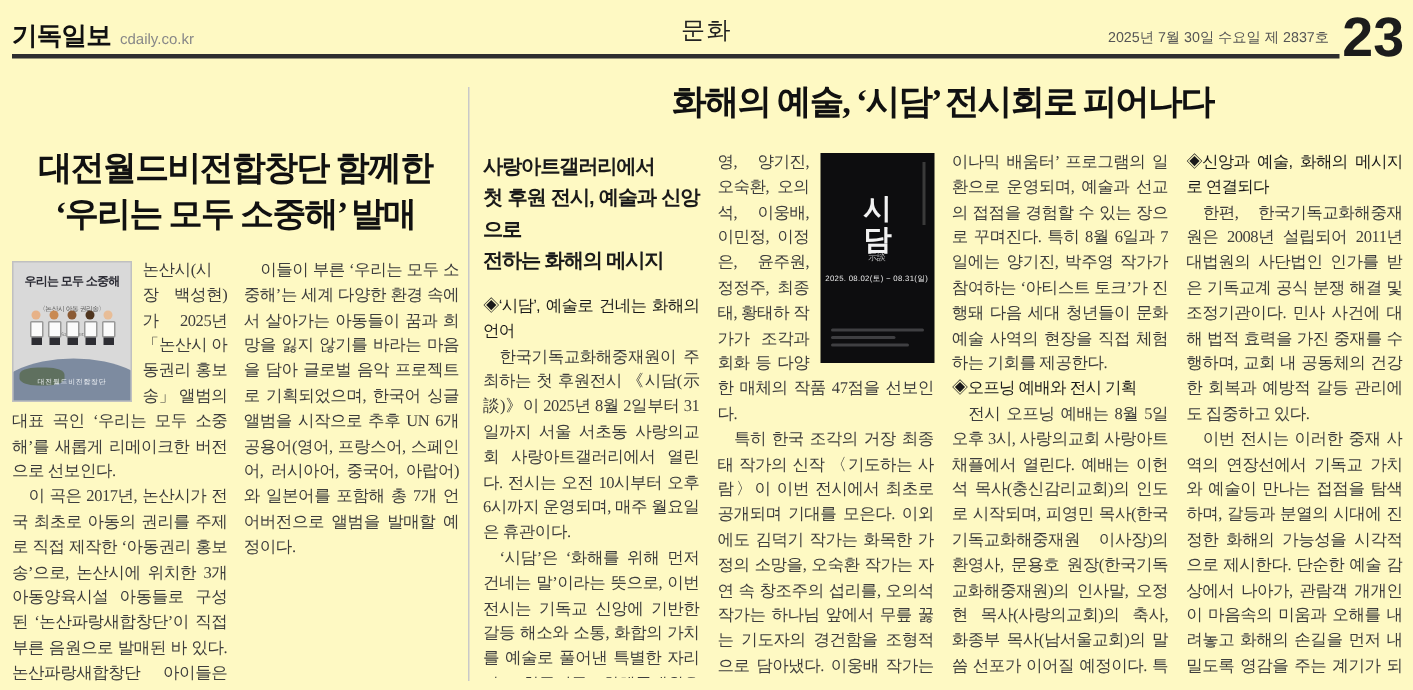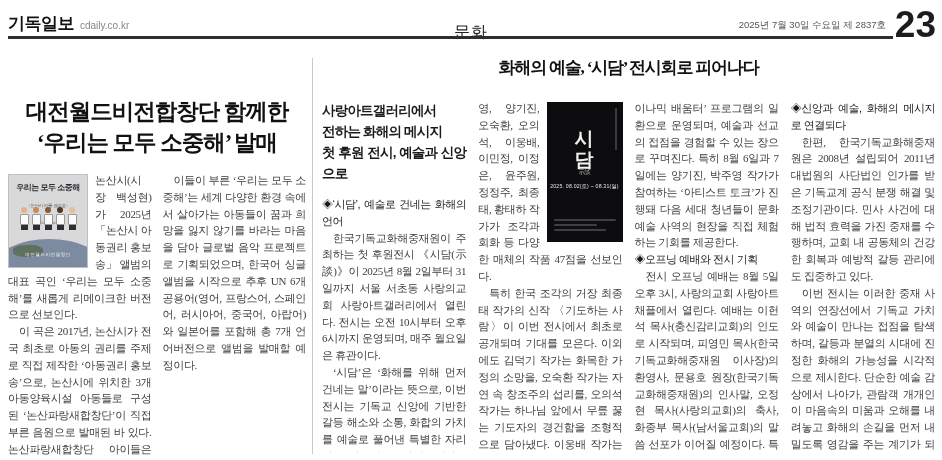--- a/index.html
+++ b/index.html
@@ -1,26 +1,26 @@
 <!DOCTYPE html>
 <html><head>
 <meta charset="utf-8">
 <style>
   * { margin:0; padding:0; box-sizing:border-box; }
   html,body { background:#e9e9e9; }
   .page {
     position:relative; width:942px; height:460px; margin:0 auto;
-    background:#ffffff; overflow:hidden;
+    background:#fef9c3; overflow:hidden;
     font-family:"Liberation Serif", serif; color:#3d3d3d;
   }
   
   .hdr { position:absolute; top:6px; left:8px; right:8px; height:30px; }
   .hdr-brand { position:absolute; left:0; top:6px; font-family:"Liberation Sans", sans-serif; font-weight:bold; font-size:17px; color:#111; letter-spacing:-0.5px; }
   .hdr-url { font-family:"Liberation Sans", sans-serif; font-weight:normal; font-size:10px; color:#888; margin-left:6px; letter-spacing:0; }
-  .hdr-section { position:absolute; left:0; right:0; top:16px; text-align:center; font-family:"Liberation Sans", sans-serif; font-size:16px; color:#222; letter-spacing:1px; }
+  .hdr-section { position:absolute; left:0; right:0; top:4px; text-align:center; font-family:"Liberation Sans", sans-serif; font-size:16px; color:#222; letter-spacing:1px; }
   .hdr-date { position:absolute; right:48px; top:13px; font-family:"Liberation Sans", sans-serif; font-size:9.5px; color:#555; }
   .hdr-rule { position:absolute; top:36px; left:8px; width:885px; height:3px; background:#2e2e2e; }
   .hdr-page { position:absolute; top:6px; right:6px; font-family:"Liberation Sans", sans-serif; font-size:37px; font-weight:bold; color:#1c1c1c; line-height:1; }
   
   .vdivider { position:absolute; left:312px; top:58px; bottom:6px; width:1px; background:#c9c9c9; }
   
   .btxt { font-size:11px; line-height:16.8px; text-align:justify; color:#3d3d3d; letter-spacing:-0.3px; }
   .btxt p.ind { text-indent:11px; }
   .sec-h { font-family:"Liberation Sans", sans-serif; font-weight:normal; font-size:11px; color:#1a1a1a; line-height:16.8px; letter-spacing:-0.5px; }
   
@@ -36,21 +36,21 @@
   .cover-kids { position:absolute; left:0; right:0; top:32px; display:flex; justify-content:center; gap:3px; }
   .kid { width:9px; display:flex; flex-direction:column; align-items:center; }
   .kid .head { width:6px; height:6px; border-radius:50%; }
   .kid .shirt { width:9px; height:11px; background:#fbfbfb; border:0.5px solid #999; border-radius:1px; margin-top:0.5px; }
   .kid .legs { width:7px; height:5px; background:#2d2d33; margin-top:0.5px; }
   .globe { position:absolute; left:-14px; bottom:-26px; width:108px; height:54px; border-radius:50%; background:#7d8ba0; overflow:hidden; }
   .globe .land { position:absolute; left:18px; top:6px; width:30px; height:12px; background:#5f705f; border-radius:40%; }
   .cover-label { position:absolute; left:0; right:0; bottom:3px; text-align:center; font-size:4.6px; color:#eef1f4; letter-spacing:0.5px; }
   
   .ra { position:absolute; left:322px; top:52px; width:613px; }
-  .ra-title { text-align:center; font-weight:bold; font-size:17px; line-height:32px; color:#111; letter-spacing:-1.2px; margin-bottom:16px; }
+  .ra-title { text-align:center; font-weight:bold; font-size:23px; line-height:32px; color:#111; letter-spacing:-1.2px; margin-bottom:16px; }
   .ra-cols { display:flex; gap:12px; height:352px; overflow:hidden; }
   .ra-col { width:146px; }
   .ra-sub { font-family:"Liberation Sans", sans-serif; font-weight:bold; font-size:13.5px; line-height:21px; color:#1a1a1a; letter-spacing:-0.8px; margin-bottom:12px; }
   
   .poster { float:right; width:76px; height:140px; margin:2px 0 4px 7px; background:#0d0d0f; position:relative; overflow:hidden; font-family:"Liberation Sans", sans-serif; }
   .poster-vtitle { position:absolute; top:14px; left:50%; transform:translateX(-50%); writing-mode:vertical-rl; font-size:19px; font-weight:bold; color:#f2f2f2; letter-spacing:2px; line-height:1; }
   .poster-hanja { position:absolute; top:62px; left:50%; transform:translateX(-50%); font-size:6px; color:#b5b5b5; }
   .poster-dates { position:absolute; top:76px; left:0; right:0; text-align:center; font-size:5.2px; color:#e8e8e8; letter-spacing:0.2px; }
   .poster-side { position:absolute; top:6px; right:6px; width:2px; height:42px; background:#3a3a3a; }
   .poster-lines { position:absolute; left:7px; right:7px; bottom:8px; }
@@ -129,22 +129,22 @@
       </div>
     </div>
   </div>
 
   <div class="ra">
     <div class="ra-title">화해의 예술, ‘시담’ 전시회로 피어나다</div>
     <div class="ra-cols">
       <div class="ra-col btxt">
         <div class="ra-sub">
           <div>사랑아트갤러리에서</div>
+          <div>첫 후원 전시, 예술과 신앙으로</div>
           <div>전하는 화해의 메시지</div>
-          <div>첫 후원 전시, 예술과 신앙으로</div>
         </div>
         <div class="sec-h">◈‘시담’, 예술로 건네는 화해의 언어</div>
         <p class="ind">한국기독교화해중재원이 주최하는 첫 후원전시 《시담(示談)》이 2025년 8월 2일부터 31일까지 서울 서초동 사랑의교회 사랑아트갤러리에서 열린다. 전시는 오전 10시부터 오후 6시까지 운영되며, 매주 월요일은 휴관이다.</p>
         <p class="ind">‘시담’은 ‘화해를 위해 먼저 건네는 말’이라는 뜻으로, 이번 전시는 기독교 신앙에 기반한 갈등 해소와 소통, 화합의 가치를 예술로 풀어낸 특별한 자리다. 한국기독교화해중재원은 교회 내외의 다양한 분쟁을 법정 소송이 아닌 조정과 중재를 통해 해결해 온 기관으로, 이번 전시를 통해 그 사역의 정신을 문화예술의 언어로 확장해 소개한다.</p>
 
       </div>
       <div class="ra-col btxt">
         <div class="poster">
           <div class="poster-side"></div>
           <div class="poster-vtitle">시담</div>

